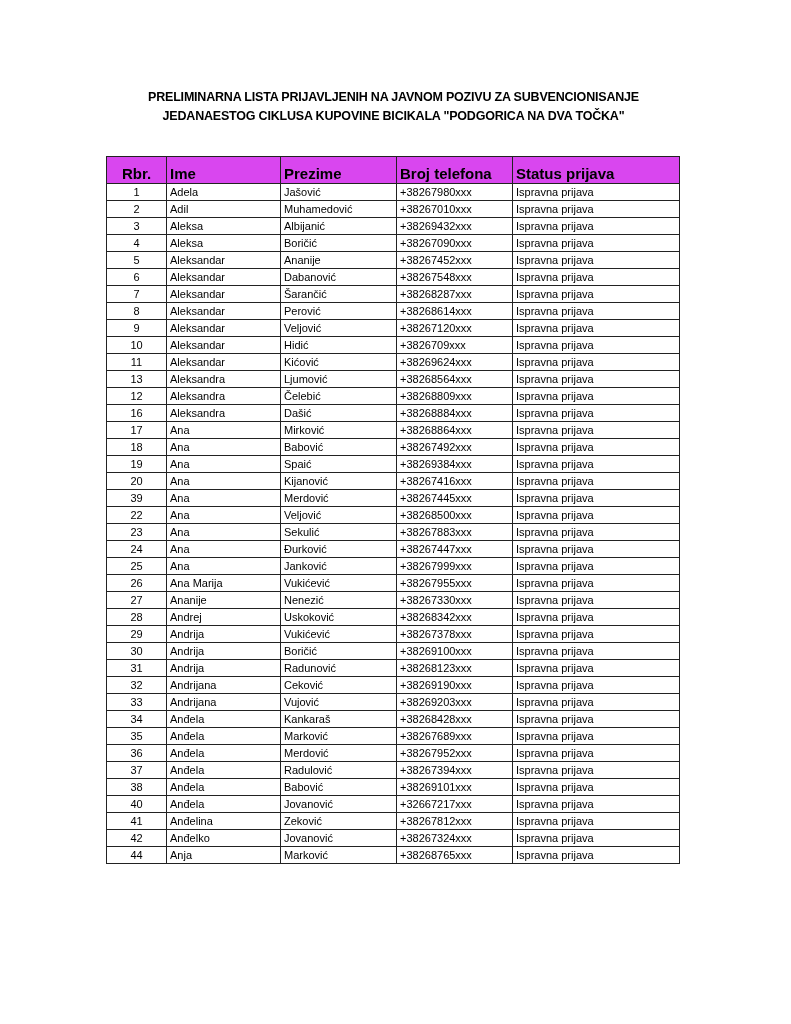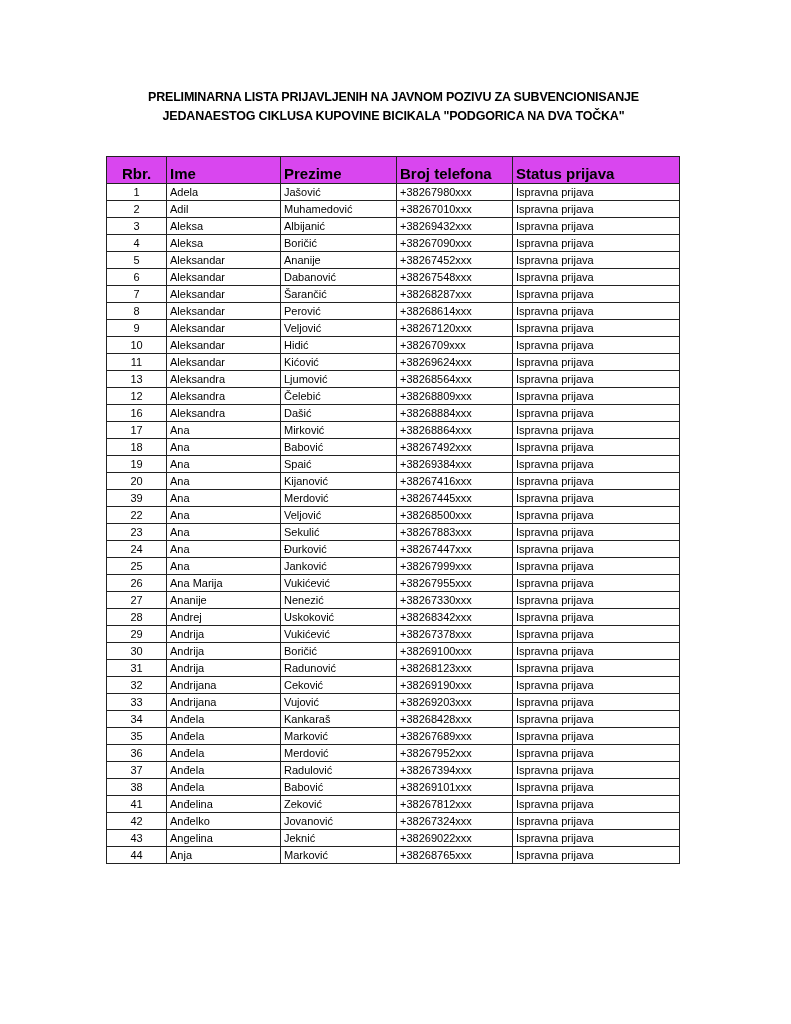--- a/index.html
+++ b/index.html
@@ -285,41 +285,41 @@
         <td>Ispravna prijava</td>
       </tr>
       <tr>
         <td class="num">38</td>
         <td>Anđela</td>
         <td>Babović</td>
         <td>+38269101xxx</td>
         <td>Ispravna prijava</td>
       </tr>
       <tr>
+        <td class="num">40</td>
+        <td>Anđela</td>
+        <td>Jovanović</td>
+        <td>+32667217xxx</td>
+        <td>Ispravna prijava</td>
+      </tr>
+      <tr>
         <td class="num">41</td>
         <td>Anđelina</td>
         <td>Zeković</td>
         <td>+38267812xxx</td>
         <td>Ispravna prijava</td>
       </tr>
       <tr>
         <td class="num">42</td>
         <td>Anđelko</td>
         <td>Jovanović</td>
         <td>+38267324xxx</td>
         <td>Ispravna prijava</td>
       </tr>
       <tr>
-        <td class="num">43</td>
-        <td>Angelina</td>
-        <td>Jeknić</td>
-        <td>+38269022xxx</td>
-        <td>Ispravna prijava</td>
-      </tr>
-      <tr>
         <td class="num">44</td>
         <td>Anja</td>
         <td>Marković</td>
         <td>+38268765xxx</td>
         <td>Ispravna prijava</td>
       </tr>
     </tbody>
 </table>
 
 </body></html>

